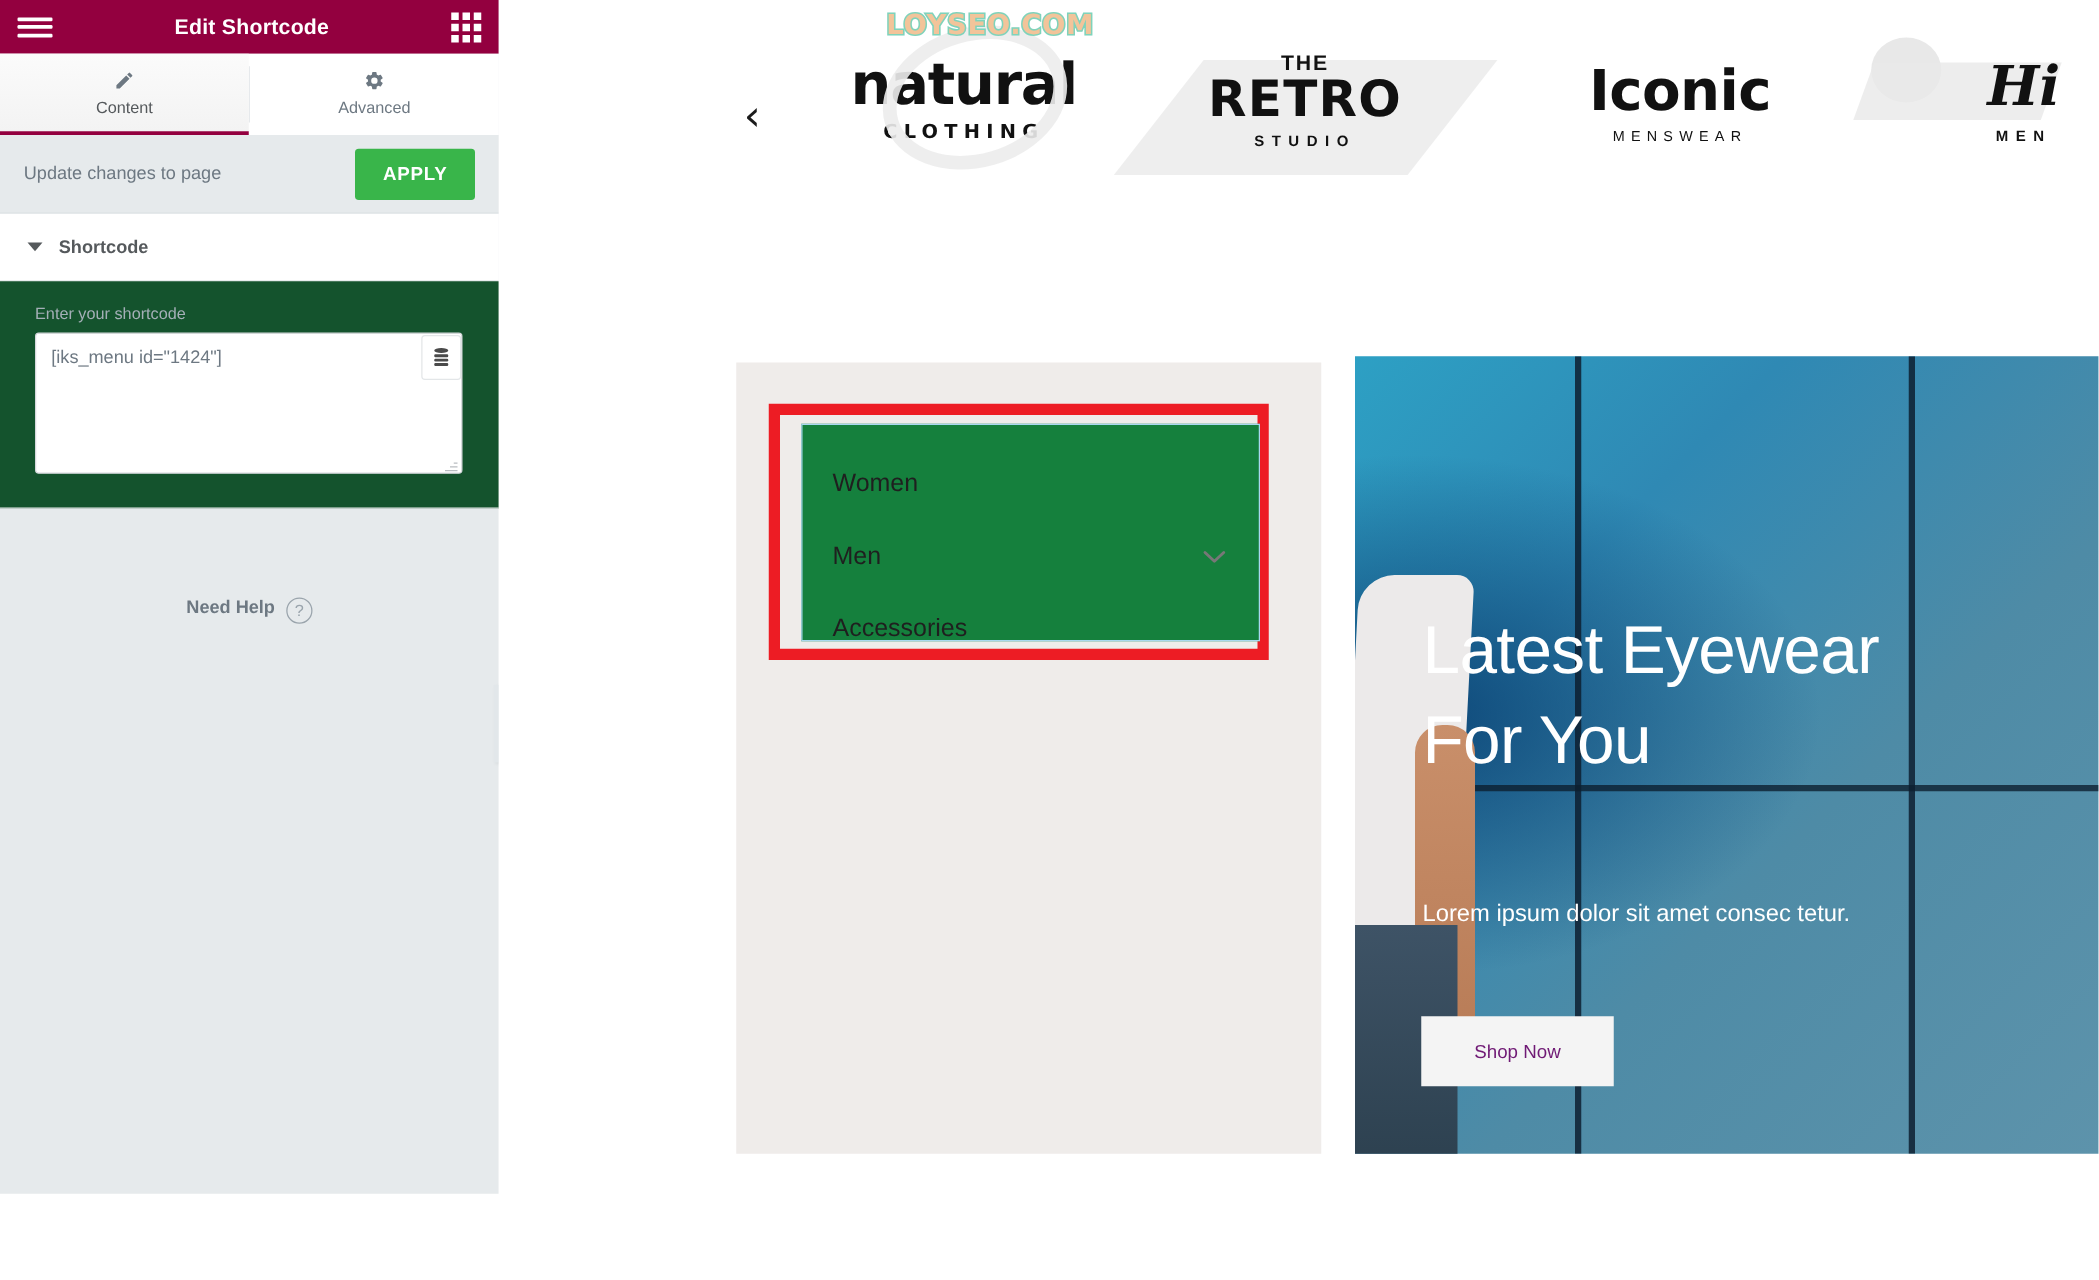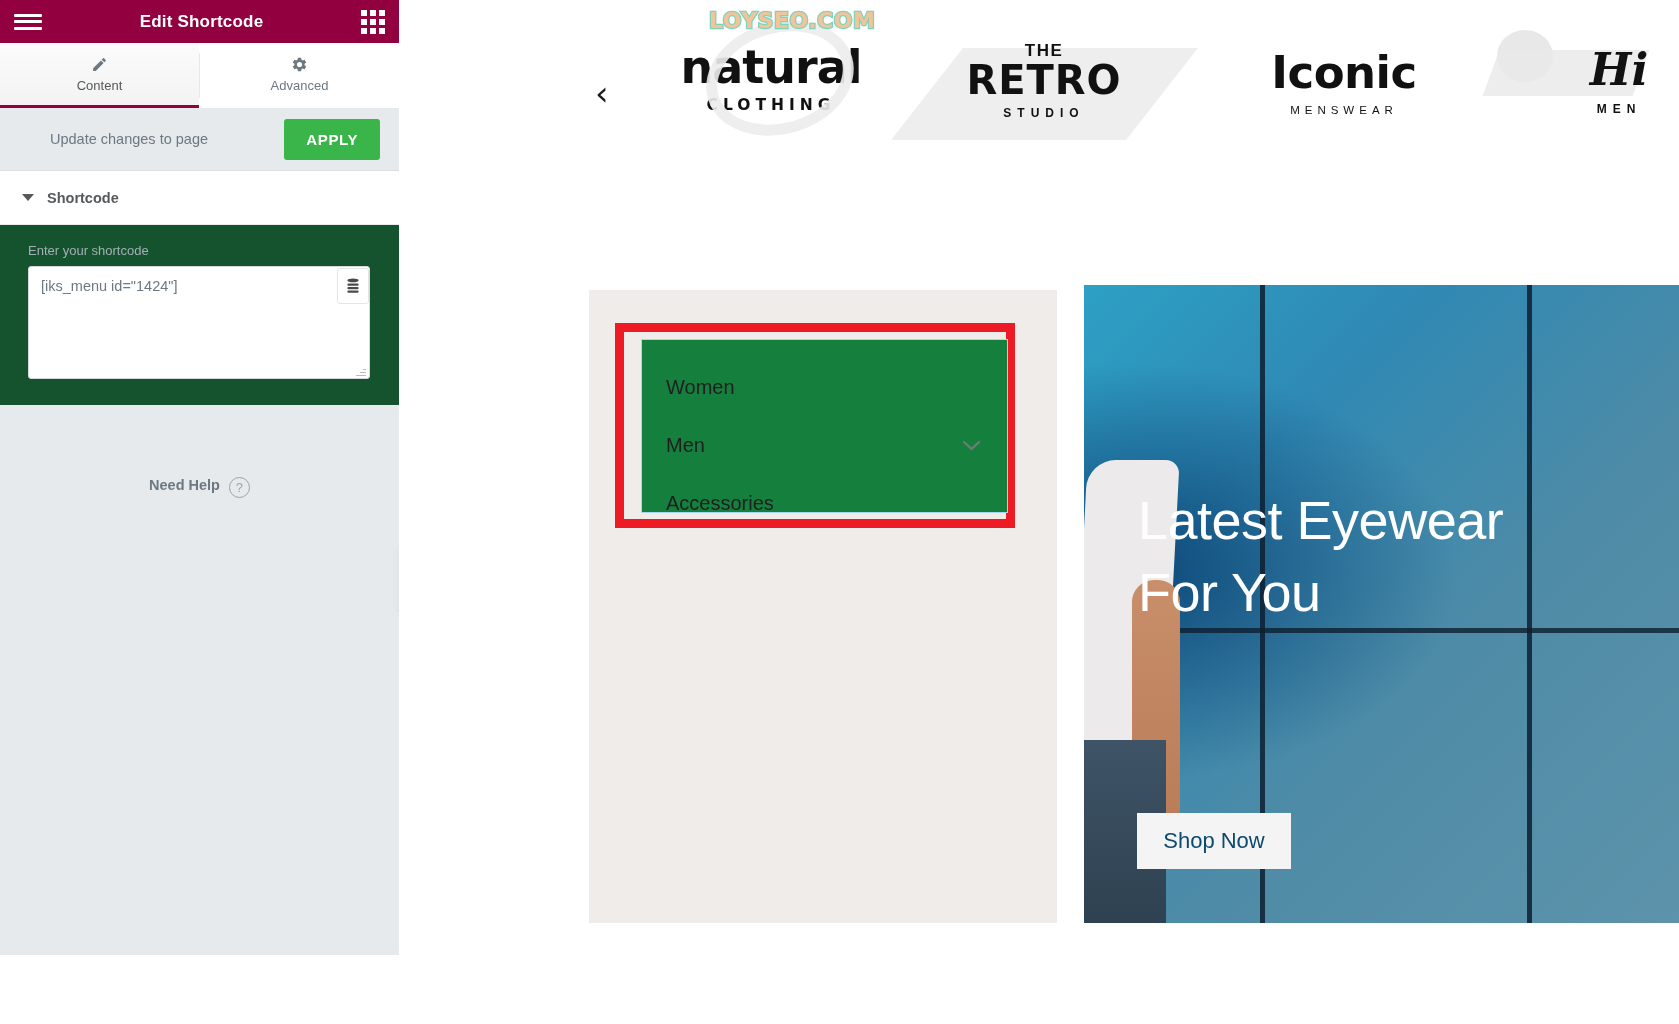--- a/index.html
+++ b/index.html
@@ -40,21 +40,21 @@
     background: linear-gradient(180deg,#fbfbfb,#f3f3f3); }
   .tab .tlabel { font-size: 13px; color: #6d7882; }
   .tab.active .tlabel { color: #55595c; }
   .tab-ico { height: 18px; display:flex; align-items:center; justify-content:center; }
   .tab-ico svg { fill: #6d7882; }
   .tab-divider { width: 1px; background: #e6e9ec; margin: 10px 0; }
 
   .apply-row { height: 63px; background: #e6eaec; display: flex; align-items: center;
     justify-content: space-between; padding: 0 19px; flex: none;
     border-bottom: 1px solid #dadfe2; }
-  .apply-text { font-size: 14.5px; color: #6d7882; margin-left: 31px; }
+  .apply-text { font-size: 14.5px; color: #6d7882; }
   .apply-btn { background: #39b54a; color: #fff; border: none; cursor: pointer;
     font-size: 15px; font-weight: bold; letter-spacing: .6px;
     padding: 12px 22px; border-radius: 3px; font-family: inherit; }
 
   .section-head { height: 54px; background: #fff; display: flex; align-items: center;
     gap: 13px; padding: 0 22px; flex: none; border-bottom: 1px solid #e9ecee;
     cursor: pointer; }
   .caret { width: 0; height: 0; border-left: 6px solid transparent;
     border-right: 6px solid transparent; border-top: 7px solid #55595c; }
   .section-title { font-size: 14.5px; font-weight: bold; color: #55595c; }
@@ -167,21 +167,21 @@
   .p-jeans { position: absolute; left: 6px; top: 280px; width: 84px; height: 190px;
     background: linear-gradient(180deg,#3e5366,#2d4150); }
 
   .hero-title { position: absolute; left: 54px; top: 200px; width: 430px;
     color: #fff; font-size: 54px; font-weight: normal; line-height: 1.33;
     letter-spacing: -.5px; }
   .hero-sub { position: absolute; left: 54px; top: 436px; width: 470px;
     color: #fff; font-size: 19px; }
   .shop-btn { position: absolute; left: 53px; top: 528px;
     width: 154px; height: 56px; background: #f4f4f4; border: none; cursor: pointer;
-    color: #0c4a6e; font-size: 22px; font-family: inherit; }
+    color: #701a75; font-size: 15px; font-family: inherit; }
 </style>
 </head>
 <body>
 
 <div id="root">
 
   <div class="editor-panel">
 
     <div class="panel-header">
       <div class="hamburger">
@@ -321,17 +321,18 @@
       <div class="wall-shade"></div>
       <div class="tile-line-v" style="left:176px"></div>
       <div class="tile-line-v" style="left:443px"></div>
       <div class="tile-line-h" style="top:343px"></div>
       <div class="person">
         <div class="p-shirt"></div>
         <div class="p-arm"></div>
         <div class="p-jeans"></div>
       </div>
       <div class="hero-title">Latest Eyewear For You</div>
+      <div class="hero-sub">Lorem ipsum dolor sit amet consec tetur.</div>
       <button class="shop-btn">Shop Now</button>
     </div>
 
   </div>
 </div>
 
 </body></html>

